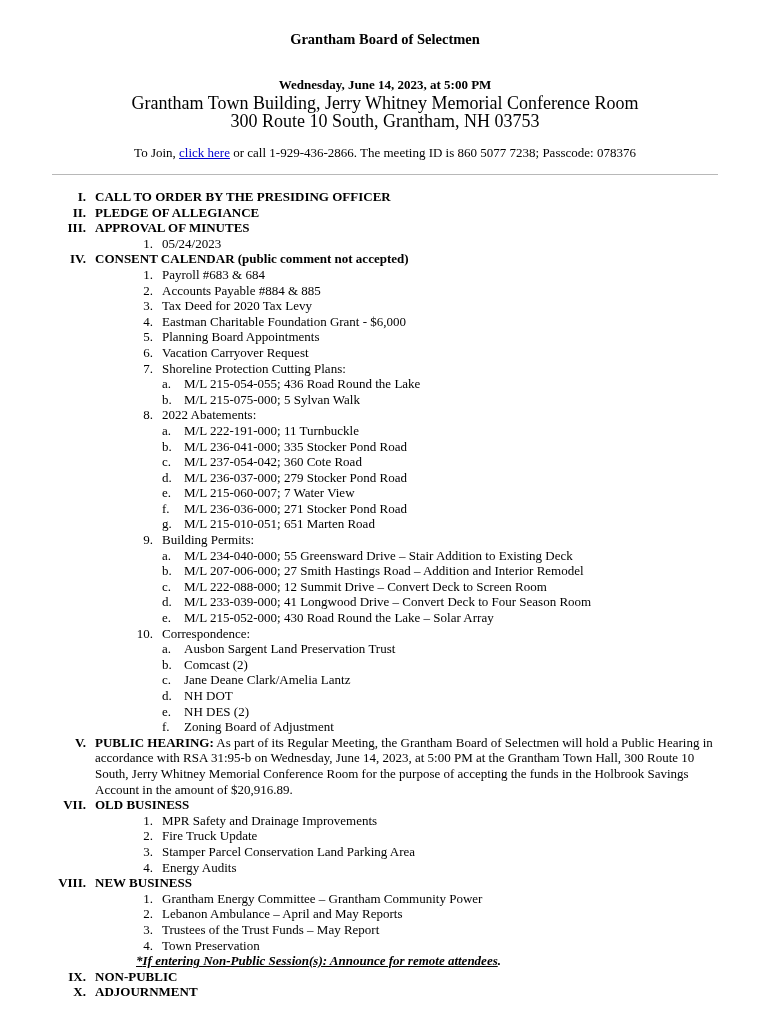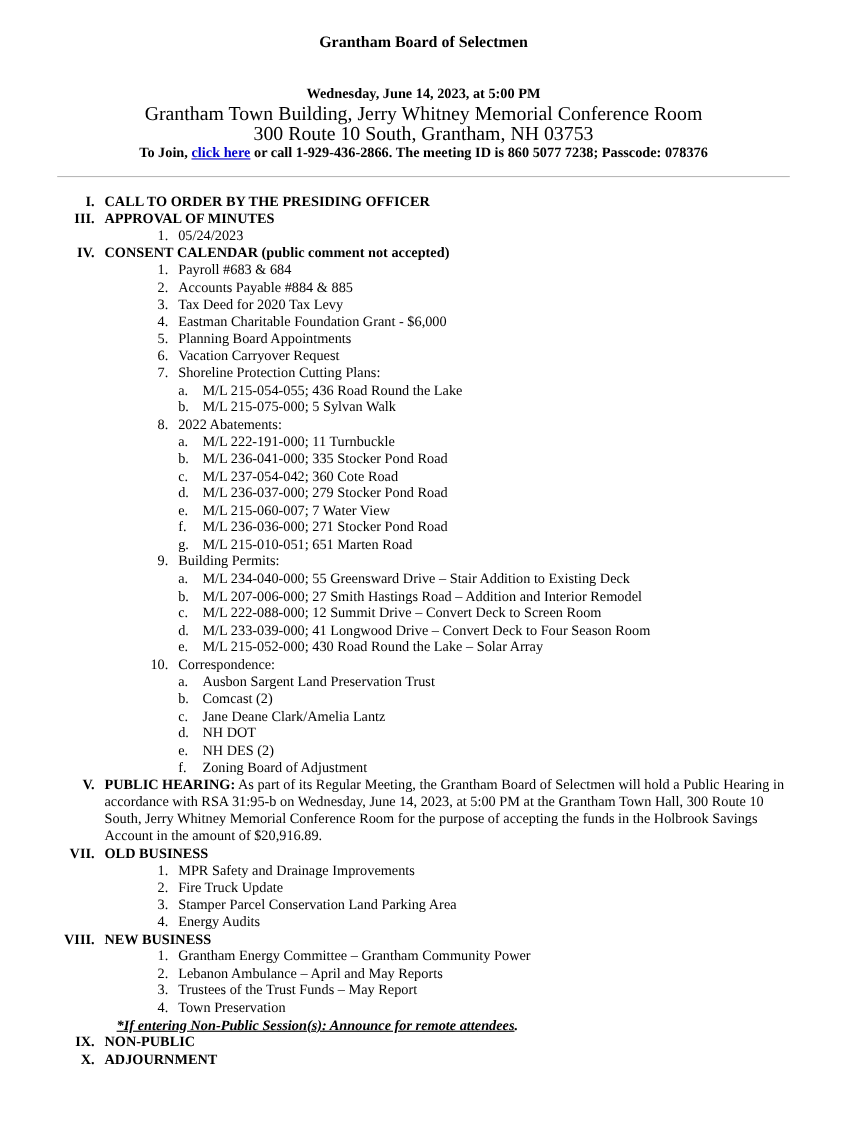--- a/index.html
+++ b/index.html
@@ -34,22 +34,22 @@
   }
   .subtitle-bold {
     font-weight: bold;
     font-size: 13px;
     line-height: 18px;
     margin-top: 28px;
   }
   .join-line {
     text-align: center;
     font-size: 13px;
+    margin-top: 14px;
     line-height: 18px;
-    font-weight: bold;
   }
   .join-line a {
     color: #0000cc;
     text-decoration: underline;
   }
   .rule {
     border: none;
     border-top: 1px solid #b8b8b8;
     margin: 12px 0 14px 0;
   }
@@ -91,21 +91,21 @@
     align-items: flex-start;
     margin-left: 110px;
   }
   .lvl3 > .num {
     width: 14px;
     min-width: 14px;
     text-align: left;
     padding-right: 8px;
   }
   .note-line {
-    margin-left: 54px;
+    margin-left: 84px;
     font-style: italic;
     font-weight: bold;
     font-size: 13px;
     line-height: 15.6px;
   }
   .note-line .ul { text-decoration: underline; }
   .para {
     flex: 1;
   }
 </style>
@@ -126,20 +126,24 @@
   </div>
 
   <hr class="rule">
 
   <div class="agenda" id="agenda-root">
       <div class="lvl1">
         <span class="num">I.</span>
         <span class="txt para"><span>CALL TO ORDER BY THE PRESIDING OFFICER</span></span>
       </div>
       <div class="lvl1">
+        <span class="num">II.</span>
+        <span class="txt para"><span>PLEDGE OF ALLEGIANCE</span></span>
+      </div>
+      <div class="lvl1">
         <span class="num">III.</span>
         <span class="txt para"><span>APPROVAL OF MINUTES</span></span>
       </div>
       <div class="lvl2">
         <span class="num">1.</span>
         <span class="para">05/24/2023</span>
       </div>
       <div class="lvl1">
         <span class="num">IV.</span>
         <span class="txt para"><span>CONSENT CALENDAR (public comment not accepted)</span></span>

